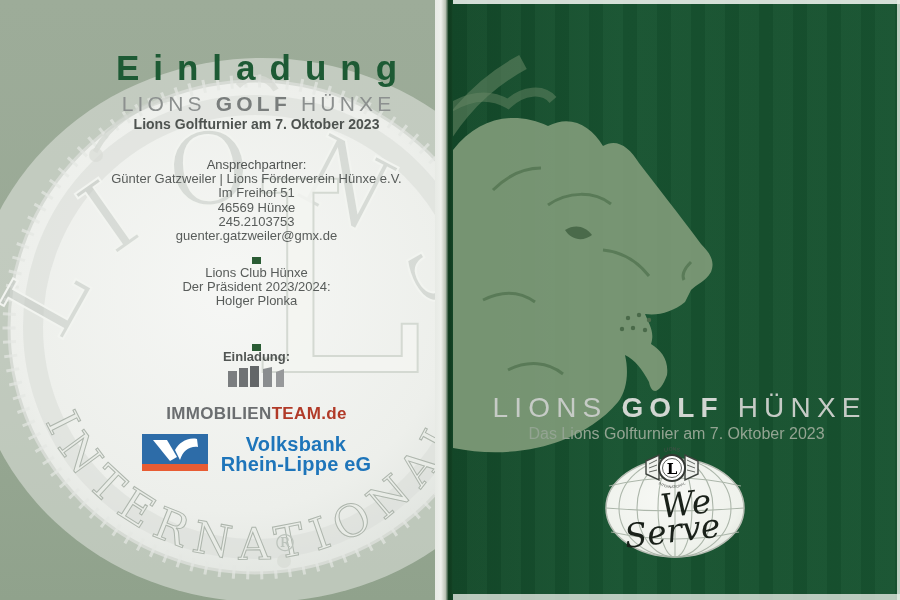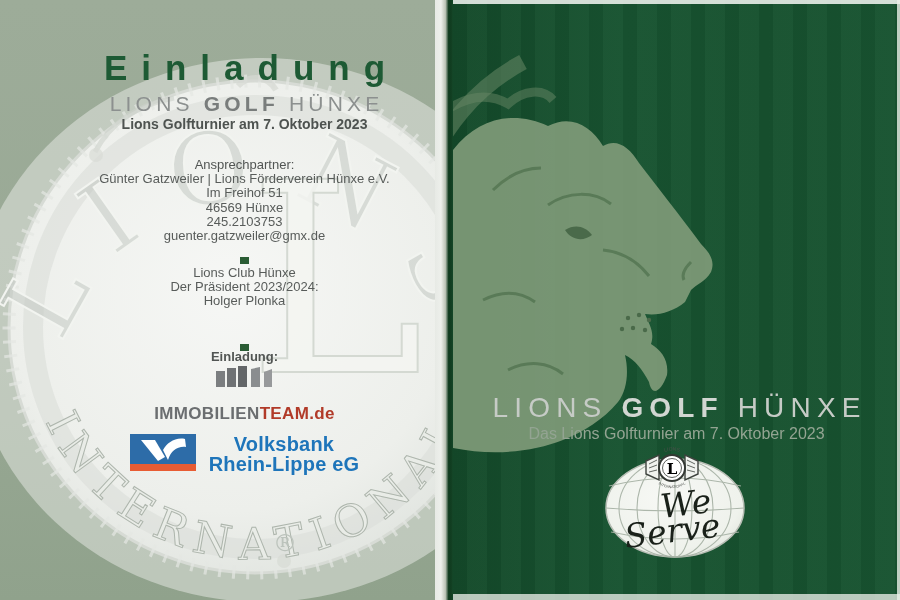--- a/index.html
+++ b/index.html
@@ -2,21 +2,21 @@
 <html><head>
 <meta charset="utf-8">
 <style>
   html,body{margin:0;padding:0;background:#fff;}
   .page{position:relative;width:900px;height:600px;overflow:hidden;font-family:"Liberation Sans",sans-serif;}
 
   
   .left-panel{position:absolute;left:0;top:0;width:445px;height:600px;
     background:linear-gradient(180deg,#9dac99 0%,#99a995 55%,#90a28c 100%);overflow:hidden;}
   .wm-left{position:absolute;left:0;top:0;}
-  .left-content{position:absolute;left:4px;top:0;width:409px;height:600px;padding-left:36px;text-align:center;}
+  .left-content{position:absolute;left:16px;top:0;width:409px;height:600px;padding-left:36px;text-align:center;}
   .title{position:absolute;left:36px;right:0;top:48px;font-size:35px;font-weight:700;
     color:#1d5a34;letter-spacing:.40em;text-indent:.40em;}
   .subtitle{position:absolute;left:36px;right:0;top:92px;font-size:21px;color:#8c908f;
     letter-spacing:.20em;text-indent:.20em;font-weight:400;}
   .subtitle b{color:#797d7c;font-weight:700;}
   .event-line{position:absolute;left:36px;right:0;top:116px;font-size:14px;font-weight:700;color:#4e5350;}
   .tblock{position:absolute;left:36px;right:0;font-size:13px;font-weight:400;color:#585c5a;line-height:14.2px;}
   .tblock .hd{color:#515553;}
   .bullet{position:absolute;left:36px;right:0;text-align:center;}
   .bullet span{display:inline-block;width:9px;height:7px;background:#2a5c34;}

